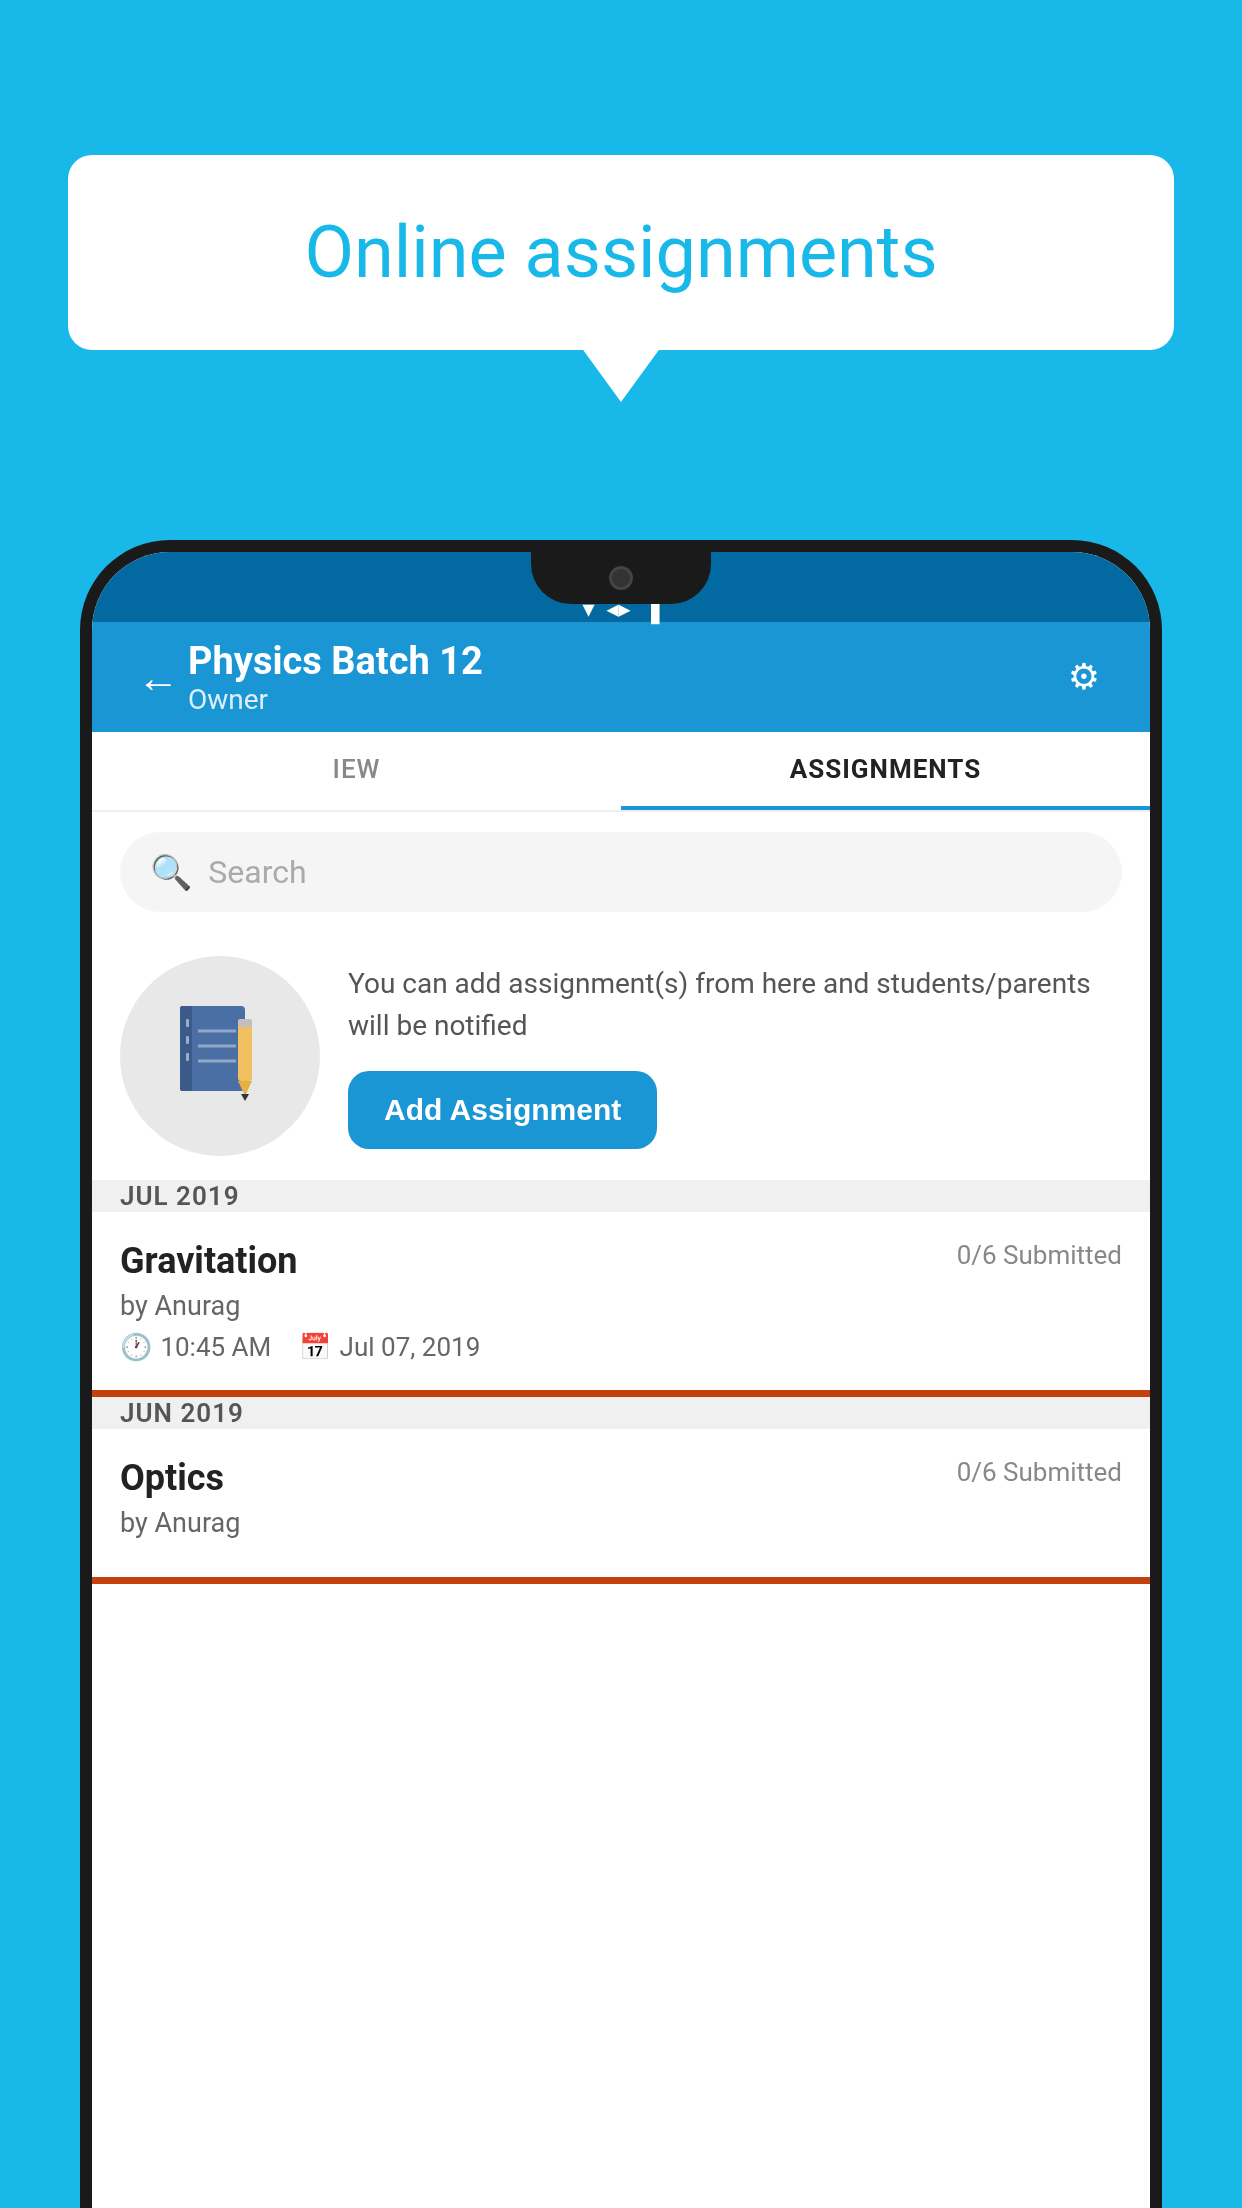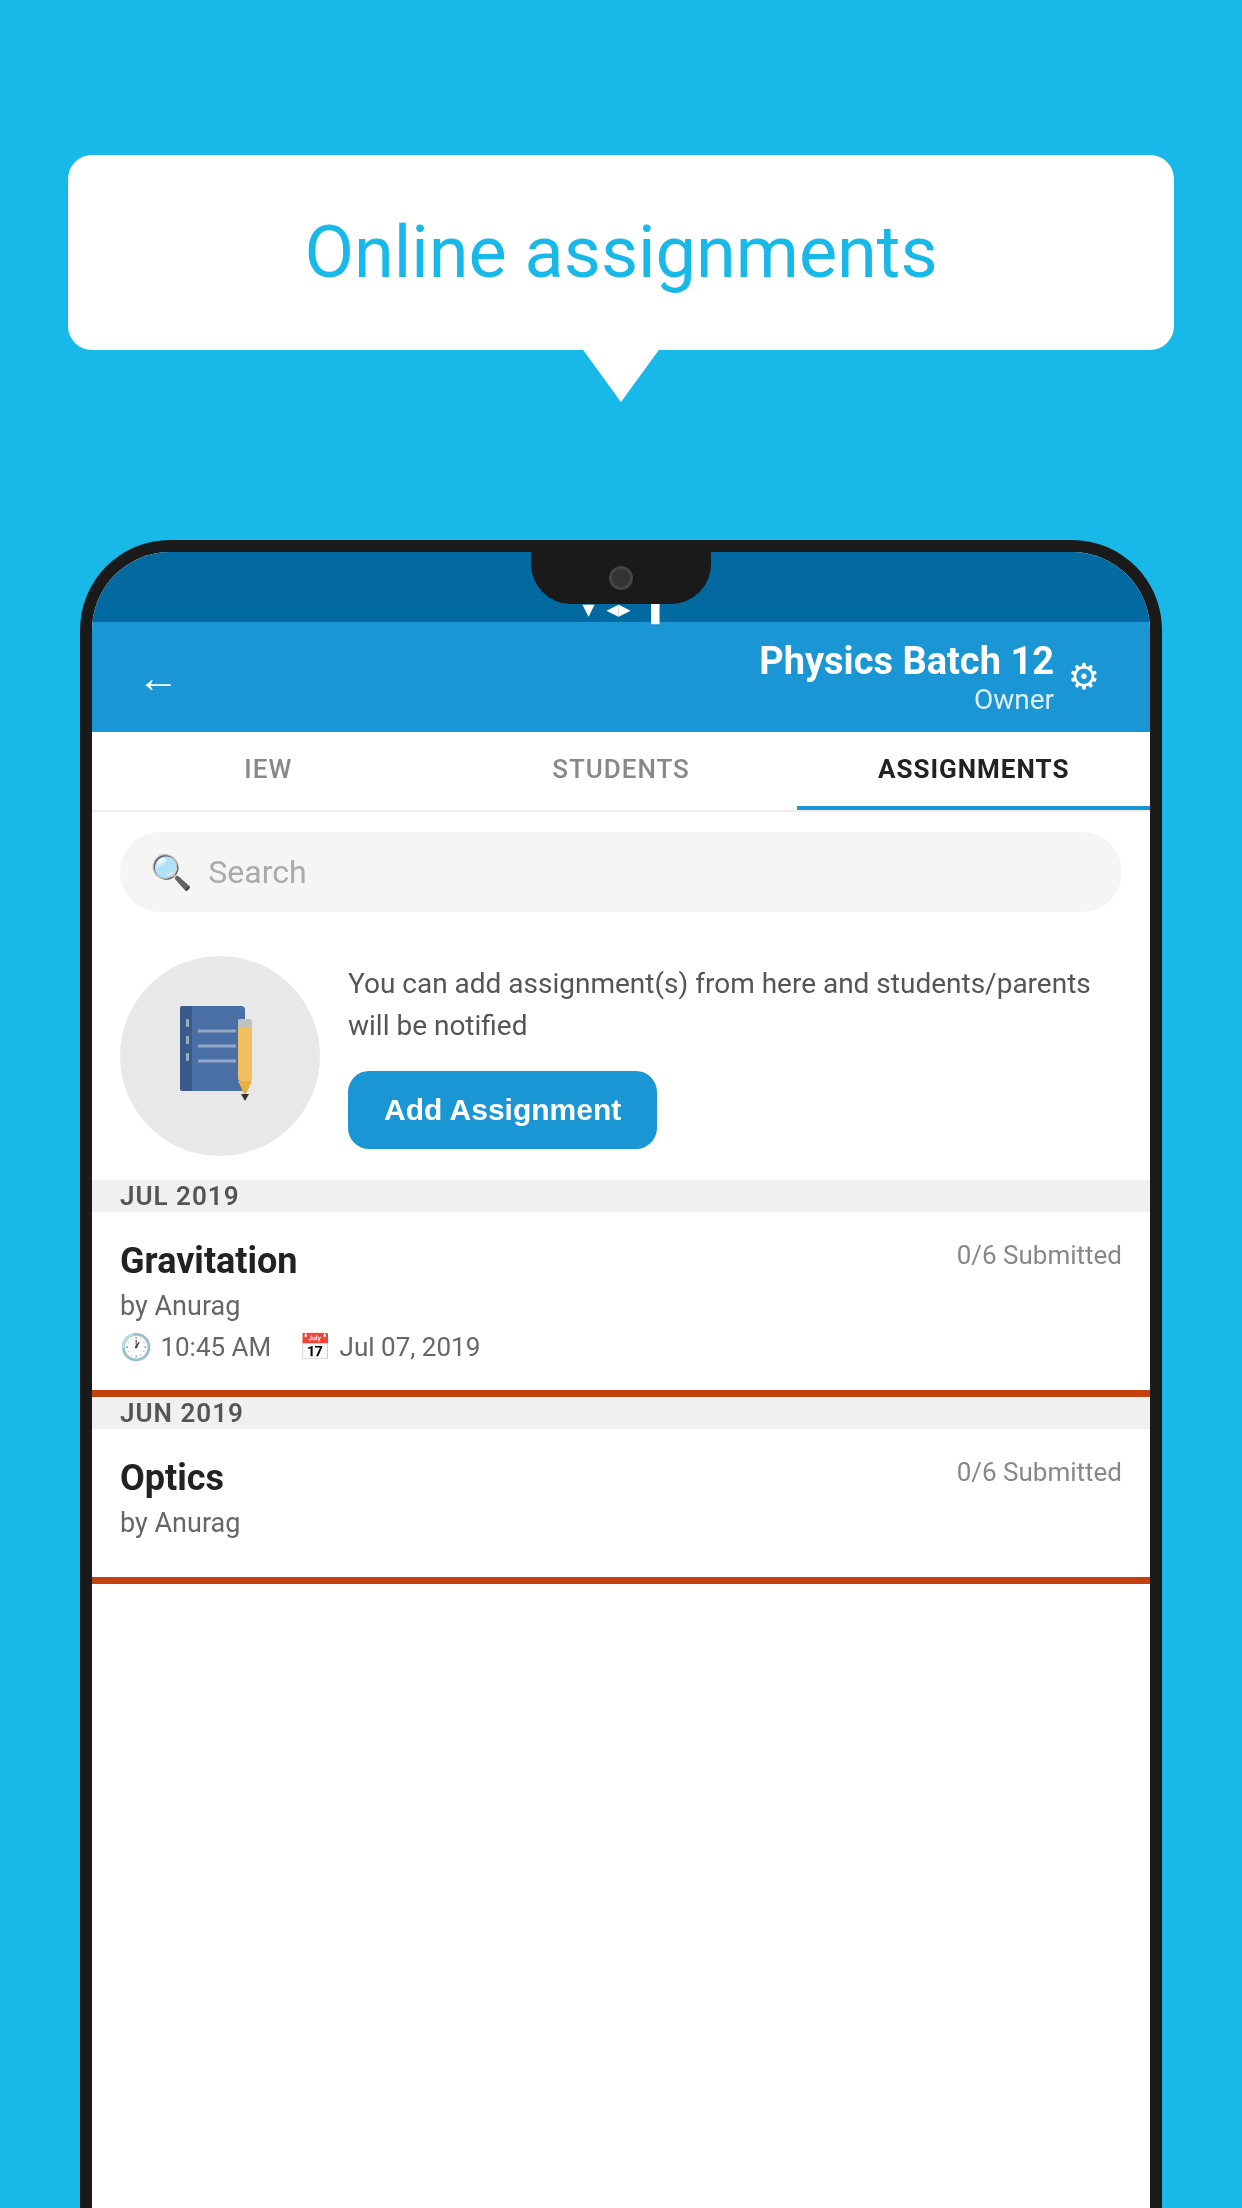--- a/index.html
+++ b/index.html
@@ -147,21 +147,21 @@
 
     .back-btn {
       color: white;
       font-size: 42px;
       cursor: pointer;
       width: 60px;
       text-align: center;
     }
 
     .title-center {
-      text-align: right;
+      text-align: left;
       flex: 1;
     }
 
     .title-text {
       color: white;
       font-size: 38px;
       font-weight: 700;
     }
 
     .subtitle-text {
@@ -379,21 +379,20 @@
       <div class="back-btn">←</div>
       <div class="title-center">
         <div class="title-text">Physics Batch 12</div>
         <div class="subtitle-text">Owner</div>
       </div>
       <div class="settings-btn">⚙</div>
     </div>
 
     <div class="tabs-bar">
       <div class="tab-item">IEW</div>
-      <div class="tab-item">STUDENTS</div>
       <div class="tab-item active">ASSIGNMENTS</div>
     </div>
 
     <div class="content-area">
 
       <div class="search-container">
         <div class="search-box">
           <span class="search-icon-el">🔍</span>
           <span class="search-placeholder">Search</span>
         </div>

